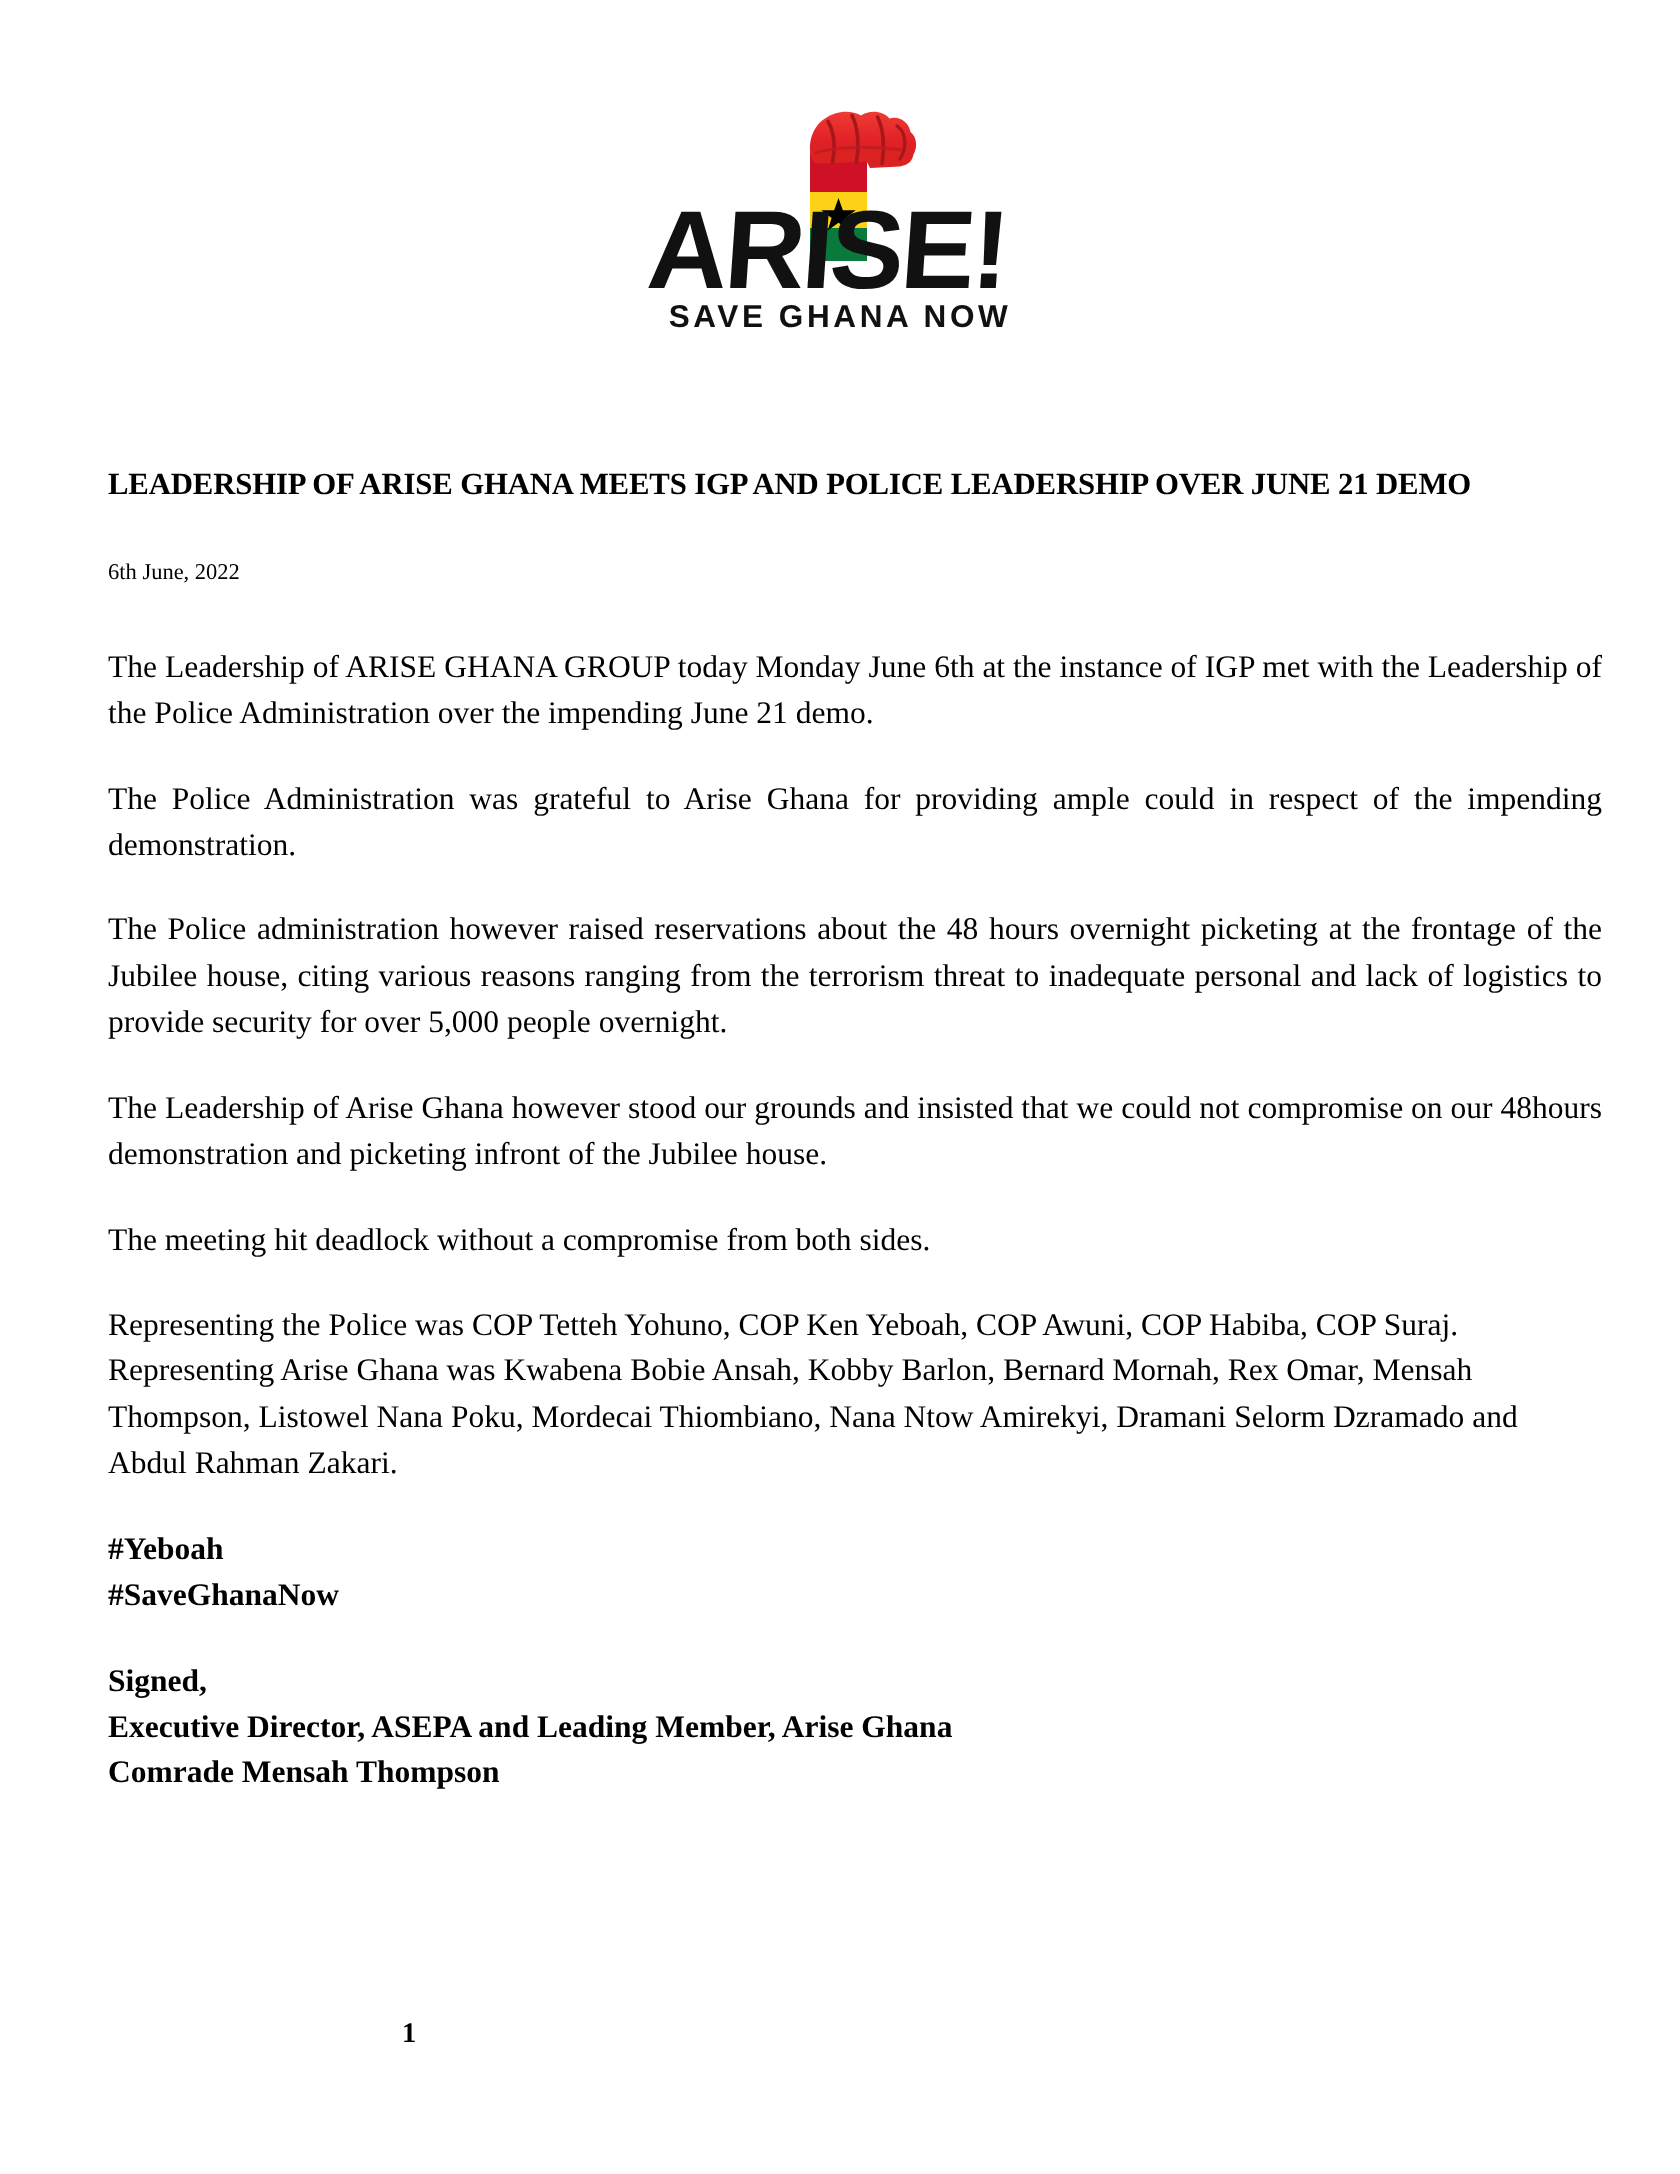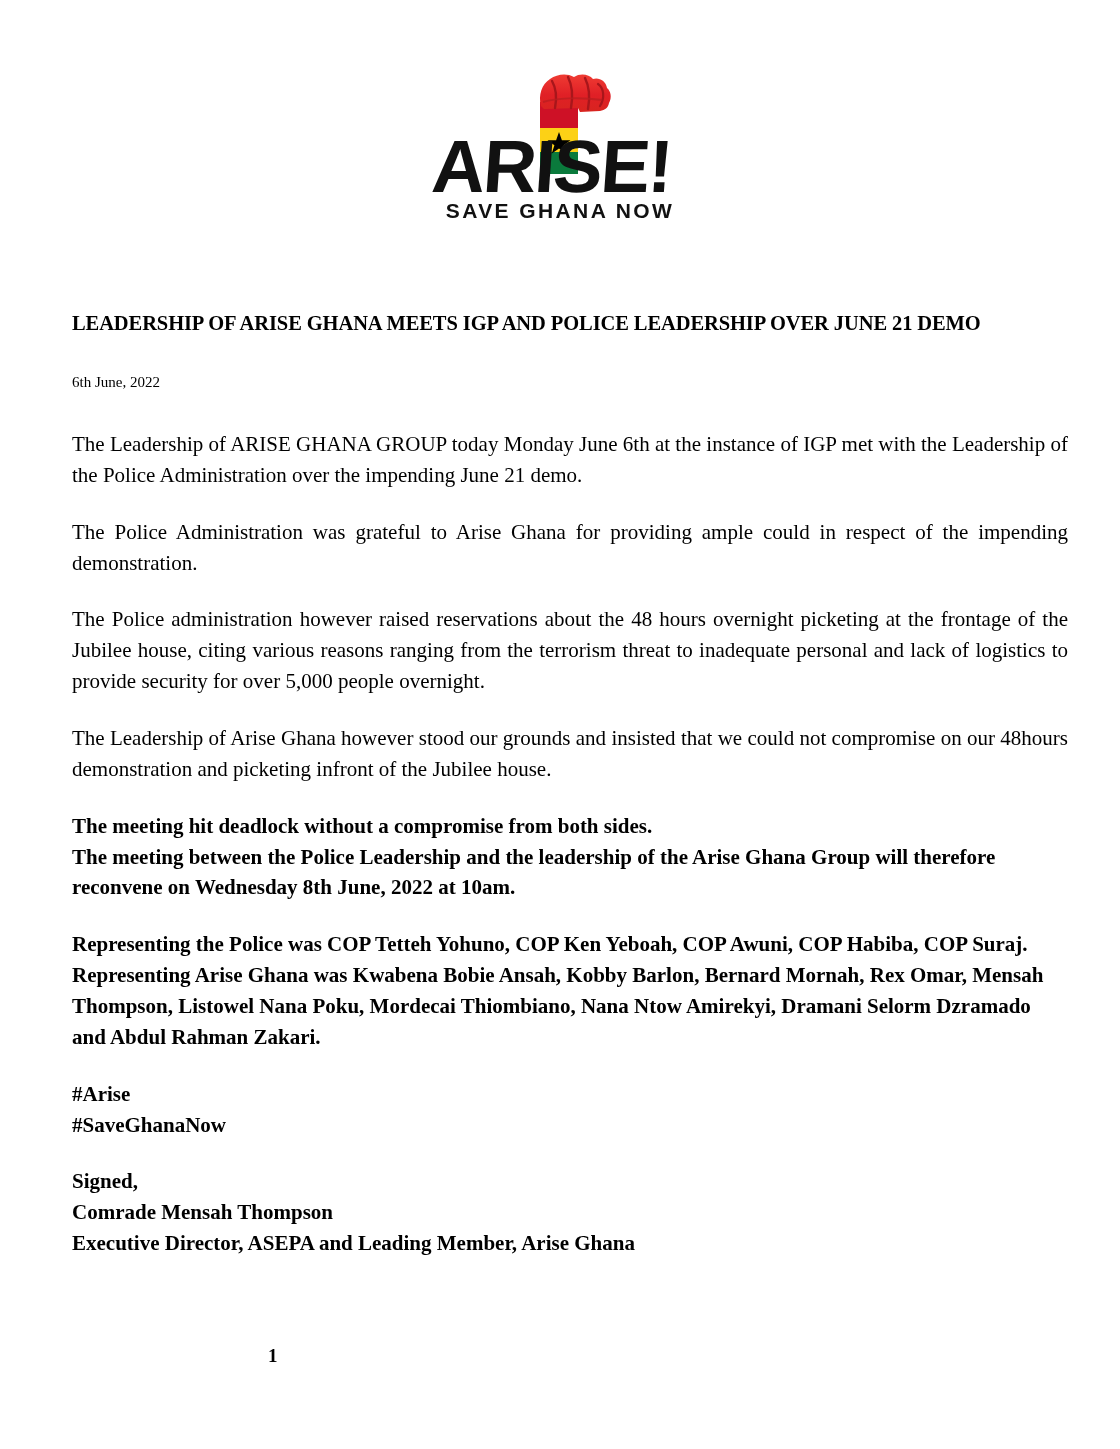--- a/index.html
+++ b/index.html
@@ -85,21 +85,20 @@
 
   p.para {
     font-size: 21px;
     line-height: 1.47;
     margin: 0 0 26px 0;
     text-align: justify;
     text-justify: inter-word;
   }
   p.para.noindent {
     text-align: left;
-    font-weight: bold;
   }
 
   .hashtags {
     font-size: 21px;
     line-height: 1.47;
     font-weight: bold;
     margin: 0 0 26px 0;
   }
   .hashtags div {
     white-space: nowrap;
@@ -189,37 +188,36 @@
       <p class="para">The Leadership of ARISE GHANA GROUP today Monday June 6th at the instance of IGP met with the Leadership of the Police Administration over the impending June 21 demo.</p>
 
       <p class="para">The Police Administration was grateful to Arise Ghana for providing ample  could in respect of the impending demonstration.</p>
 
       <p class="para">The Police administration however raised reservations about the 48 hours overnight picketing at the frontage of the Jubilee house, citing various reasons ranging from the terrorism threat to inadequate personal and lack of logistics to provide security for over 5,000 people overnight.</p>
 
       <p class="para">The Leadership of Arise Ghana however stood our grounds and insisted that we could not compromise on our 48hours demonstration and picketing infront of the Jubilee house.</p>
 
       <p class="para noindent">
         <span>The meeting hit deadlock without a compromise from both sides.</span><br>
-        <span>The meeting between the Police Leadership and the leadership of the Arise Ghana Group will therefore reconvene on Wednesday 8th June, 2022 at 10am.</span>
       </p>
 
       <p class="para noindent">
         <span>Representing the Police was COP Tetteh Yohuno, COP Ken Yeboah, COP Awuni, COP Habiba, COP Suraj.</span><br>
         <span>Representing Arise Ghana was Kwabena Bobie Ansah, Kobby Barlon, Bernard Mornah, Rex Omar, Mensah Thompson, Listowel Nana Poku, Mordecai  Thiombiano, Nana Ntow Amirekyi, Dramani Selorm Dzramado and Abdul Rahman Zakari.</span>
       </p>
 
       <div class="hashtags">
-        <div>#Arise</div>
+        <div>#Yeboah</div>
         <div>#SaveGhanaNow</div>
       </div>
 
       <div class="signature">
         <div class="sig-regular">Signed,</div>
+        <div class="sig-bold">Executive Director, ASEPA and Leading Member, Arise Ghana</div>
         <div class="sig-bold">Comrade Mensah Thompson</div>
-        <div class="sig-bold">Executive Director, ASEPA and Leading Member, Arise Ghana</div>
       </div>
 
     </div>
   </div>
 
   <div class="page-number">1</div>
 
 </div>
 
 </body></html>

